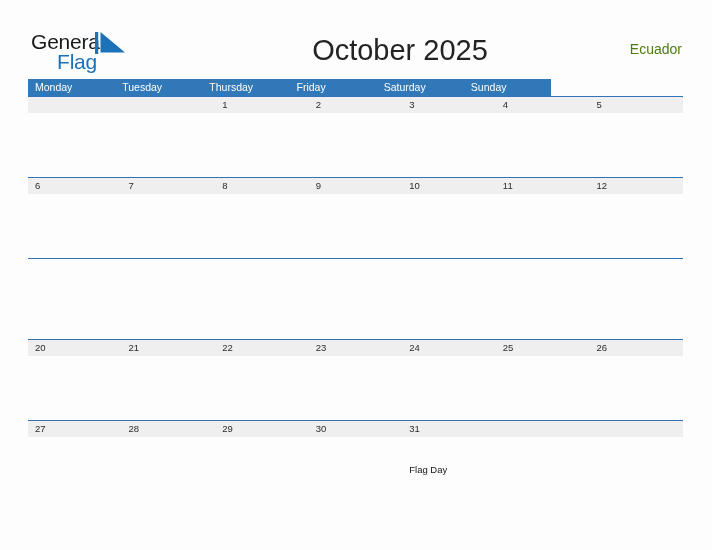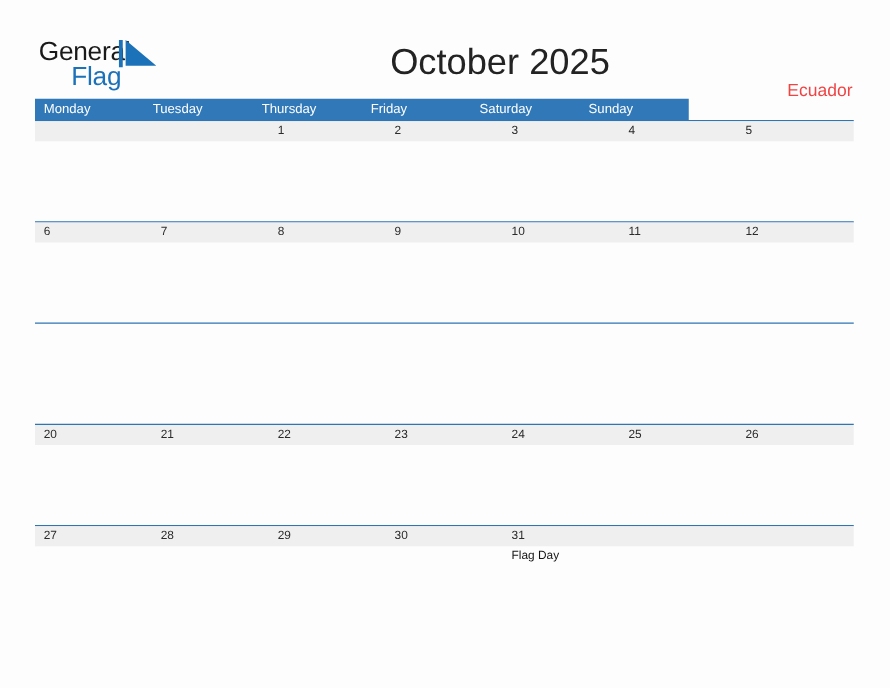--- a/index.html
+++ b/index.html
@@ -72,24 +72,24 @@
     color: #232323;
     font-weight: normal;
     letter-spacing: 0px;
     font-family: "Liberation Sans", sans-serif;
     padding-left: 44px;
   }
 
   .region-label {
     position: absolute;
     right: 30px;
-    top: 63px;
+    top: 40px;
     font-size: 14px;
     line-height: 18px;
-    color: #ef4444;
+    color: #4d7c0f;
     font-family: "Liberation Sans", sans-serif;
     margin-left: 29px;
   }
 
   
   .calendar {
     position: absolute;
     left: 28px;
     top: 79px;
     width: 655px;
@@ -151,20 +151,21 @@
   .event-layer {
     display: flex;
     width: 655px;
     height: 64px;
   }
   .event-cell {
     width: 93.571px;
     box-sizing: border-box;
     padding-left: 7px;
     padding-top: 2px;
+    margin-top: 25px;
   }
   .event-text {
     display: block;
     font-size: 9.5px;
     line-height: 12px;
     color: #141414;
     font-family: "Liberation Sans", sans-serif;
   }
 </style>
 </head>

